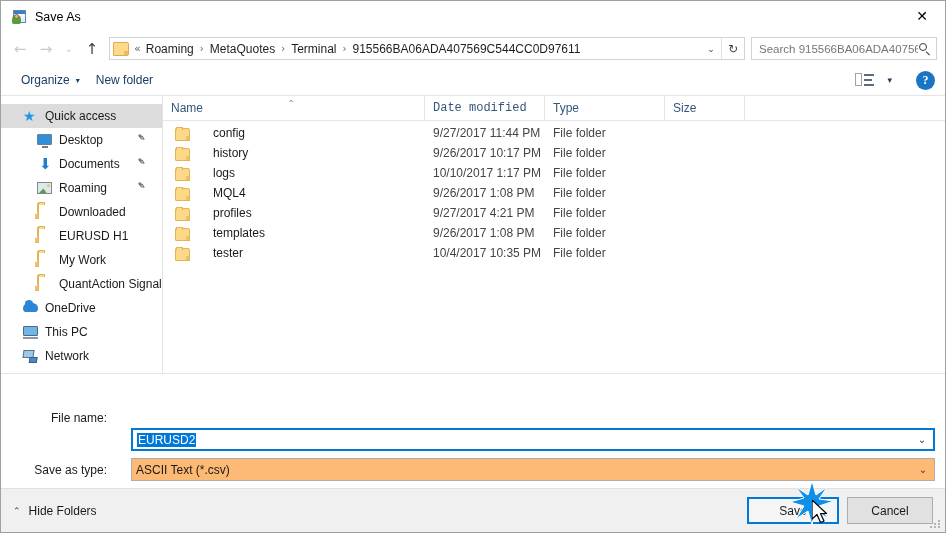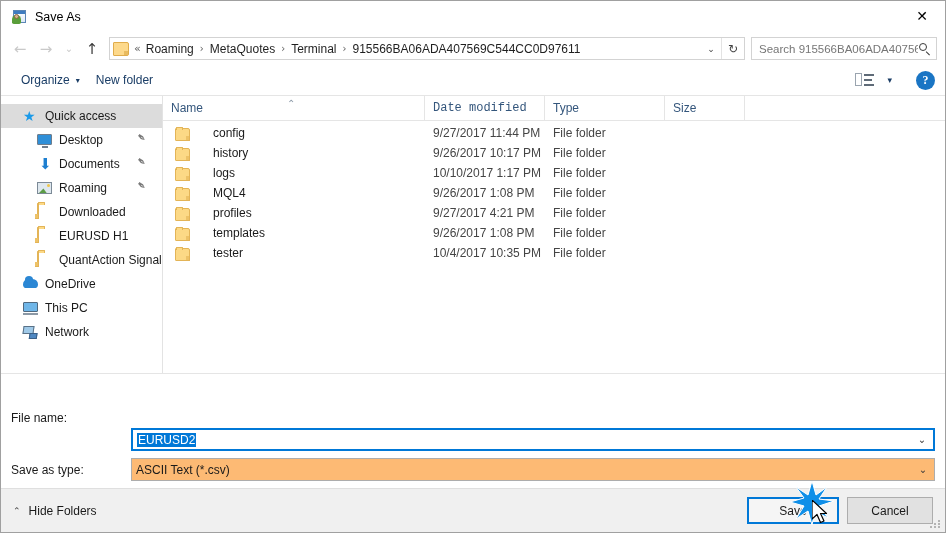--- a/index.html
+++ b/index.html
@@ -538,20 +538,21 @@
     box-sizing: border-box;
     background: #ffffff;
   }
   .form-row {
     display: flex;
     align-items: center;
     margin-bottom: 7px;
   }
   .form-label {
     width: 120px;
+    text-align: right;
     padding-right: 24px;
     font-size: 12px;
     color: #1a1a1a;
     box-sizing: border-box;
   }
   .combo {
     flex: 1;
     height: 23px;
     display: flex;
     align-items: center;
@@ -761,20 +762,24 @@
           <span class="side-label">Roaming</span>
           <span class="pin-icon">✒</span>
         </div>
         <div class="side-item indent">
           <span class="side-icon"><span class="ic-folder"></span></span>
           <span class="side-label">Downloaded</span>
         </div>
         <div class="side-item indent">
           <span class="side-icon"><span class="ic-folder"></span></span>
           <span class="side-label">EURUSD H1</span>
+        </div>
+        <div class="side-item indent">
+          <span class="side-icon"><span class="ic-folder"></span></span>
+          <span class="side-label">My Work</span>
         </div>
         <div class="side-item indent">
           <span class="side-icon"><span class="ic-folder"></span></span>
           <span class="side-label">QuantAction Signal</span>
         </div>
         <div class="side-item">
           <span class="side-icon">
             <span class="ic-cloud"></span>
           </span>
           <span class="side-label">OneDrive</span>

